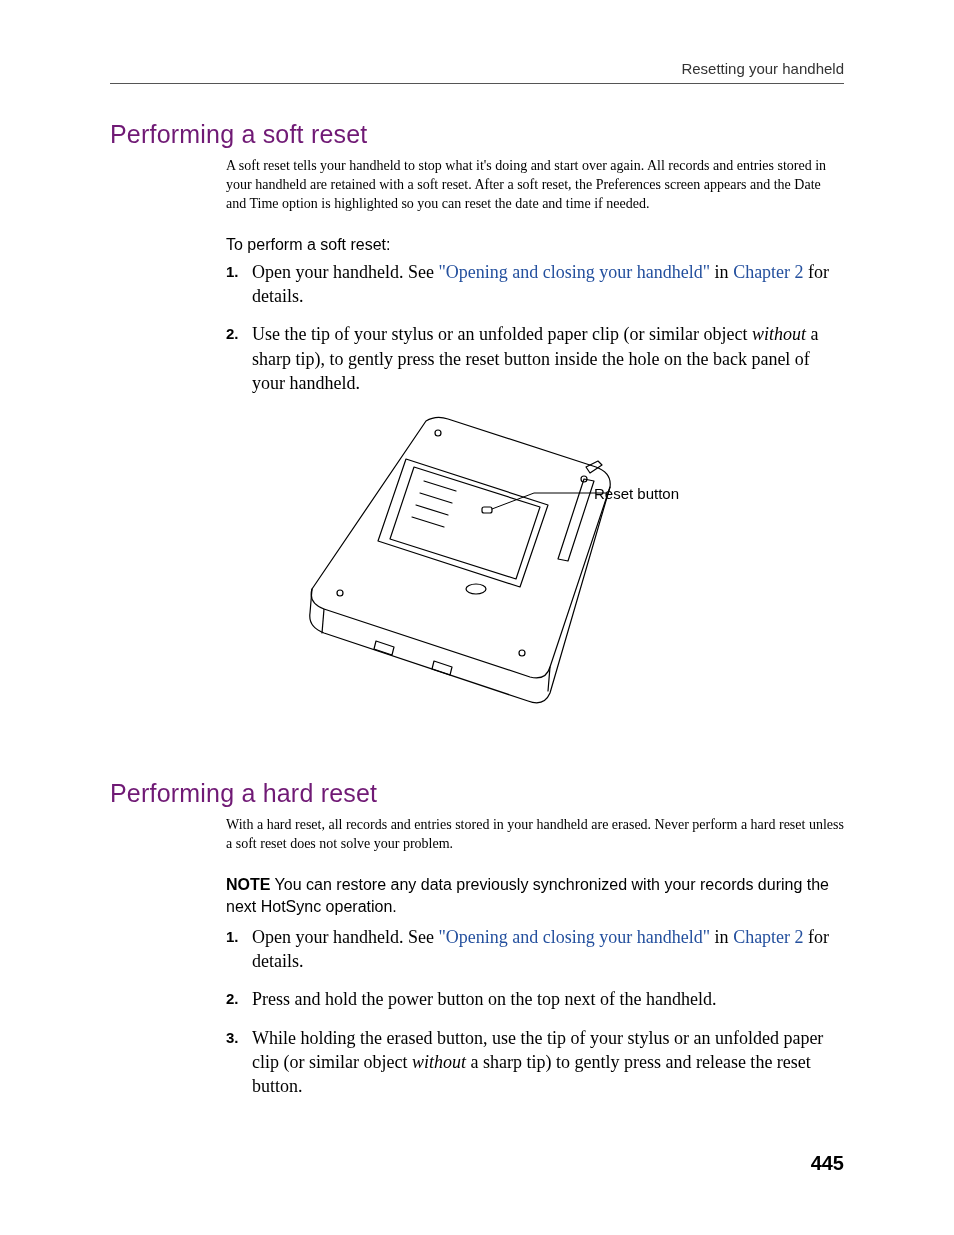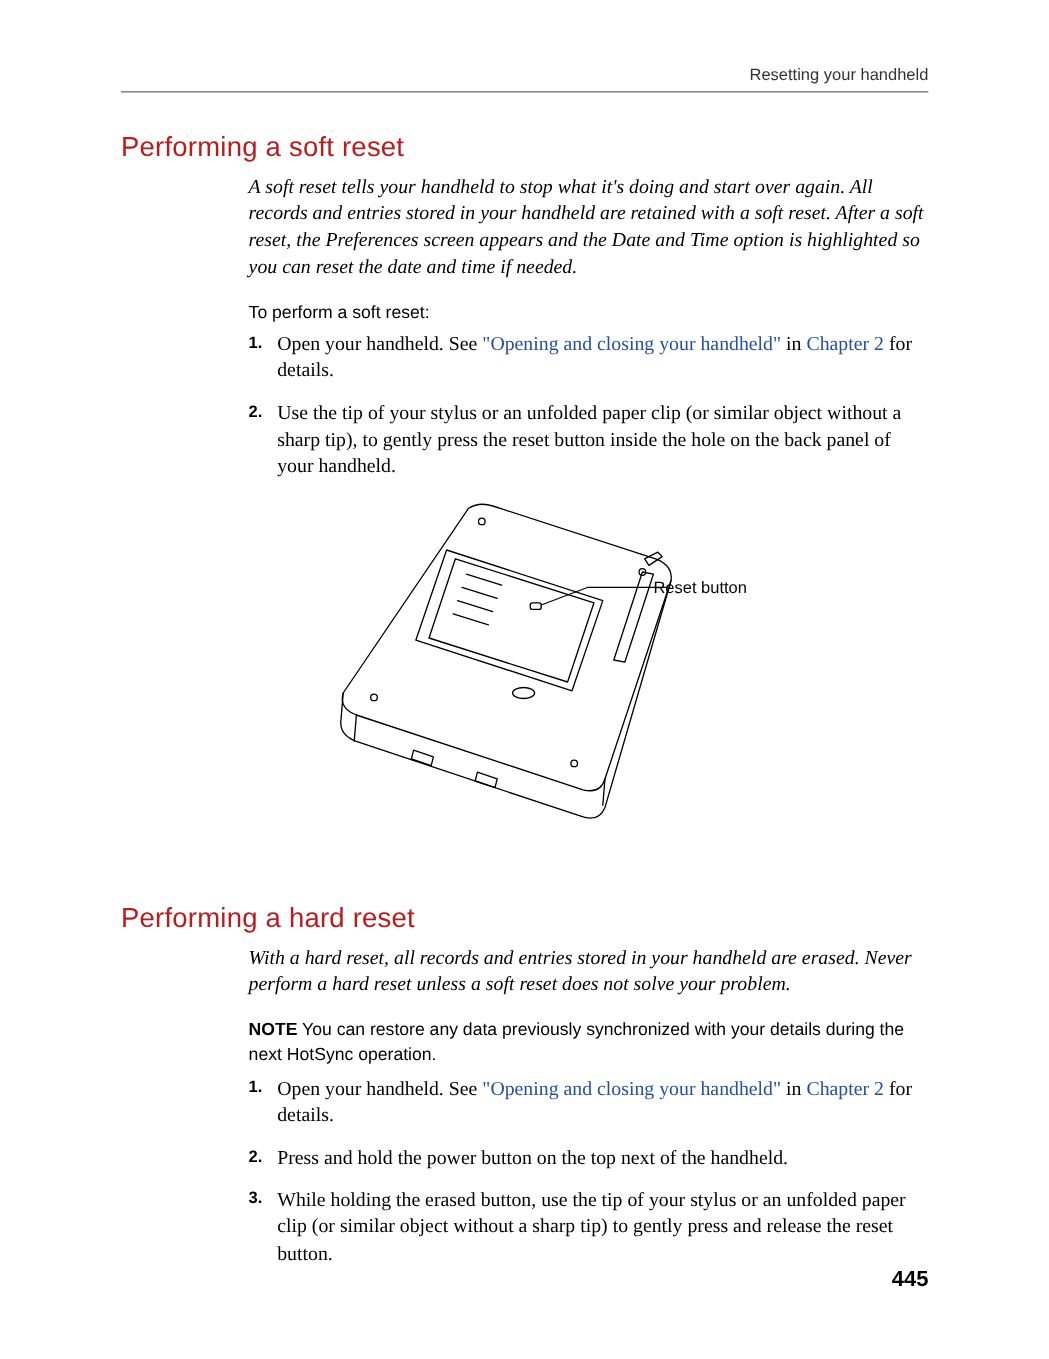--- a/index.html
+++ b/index.html
@@ -25,31 +25,30 @@
     color: #333;
     padding-bottom: 6px;
     border-bottom: 1px solid #555;
   }
   h2.section-title {
     font-family: Arial, Helvetica, sans-serif;
     font-weight: 400;
     font-stretch: condensed;
     letter-spacing: 0.2px;
     font-size: 25px;
-    color: #b91c1c;
+    color: #701a75;
     margin: 36px 0 8px 0;
   }
   .body-block {
     margin-left: 116px;
   }
   p.body {
-    font-size: 18px;
+    font-size: 14px;
     line-height: 1.35;
     margin: 6px 0 0 0;
-    font-style: italic;
   }
   .subhead {
     font-family: Arial, Helvetica, sans-serif;
     font-weight: 400;
     font-stretch: condensed;
     font-size: 16px;
     margin: 22px 0 6px 0;
   }
   ol.steps {
     list-style: none;
@@ -71,21 +70,21 @@
     left: 0;
     top: 2px;
     font-family: Arial, Helvetica, sans-serif;
     font-weight: 700;
     font-size: 15px;
   }
   a.xref {
     color: #24509e;
     text-decoration: none;
   }
-  .italic { }
+  .italic { font-style: italic; }
   .figure-wrap {
     position: relative;
     margin: 14px 0 0 40px;
   }
   .callout {
     position: absolute;
     font-family: Arial, Helvetica, sans-serif;
     font-size: 15px;
   }
   .note-block {
@@ -171,21 +170,21 @@
       <div class="callout" style="left:328px; top:76px;">Reset button</div>
     </div>
   </div>
 
   <h2 class="section-title">Performing a hard reset</h2>
 
   <div class="body-block">
     <p class="body">With a hard reset, all records and entries stored in your handheld are erased. Never perform a hard reset unless a soft reset does not solve your problem.</p>
 
     <div class="note-block">
-      <span class="note-label">NOTE</span><span>   You can restore any data previously synchronized with your details during the next HotSync operation.</span>
+      <span class="note-label">NOTE</span><span>   You can restore any data previously synchronized with your records during the next HotSync operation.</span>
     </div>
 
 
     <ol class="steps">
       <li>
         <span>Open your handheld. See </span><a class="xref" href="#">"Opening and closing your handheld"</a><span> in </span><a class="xref" href="#">Chapter 2</a><span> for details.</span>
       </li>
       <li>Press and hold the power button on the top next of the handheld.</li>
       <li>
         <span>While holding the erased button, use the tip of your stylus or an unfolded paper clip (or similar object </span><span class="italic">without</span><span> a sharp tip) to gently press and release the reset button.</span>

